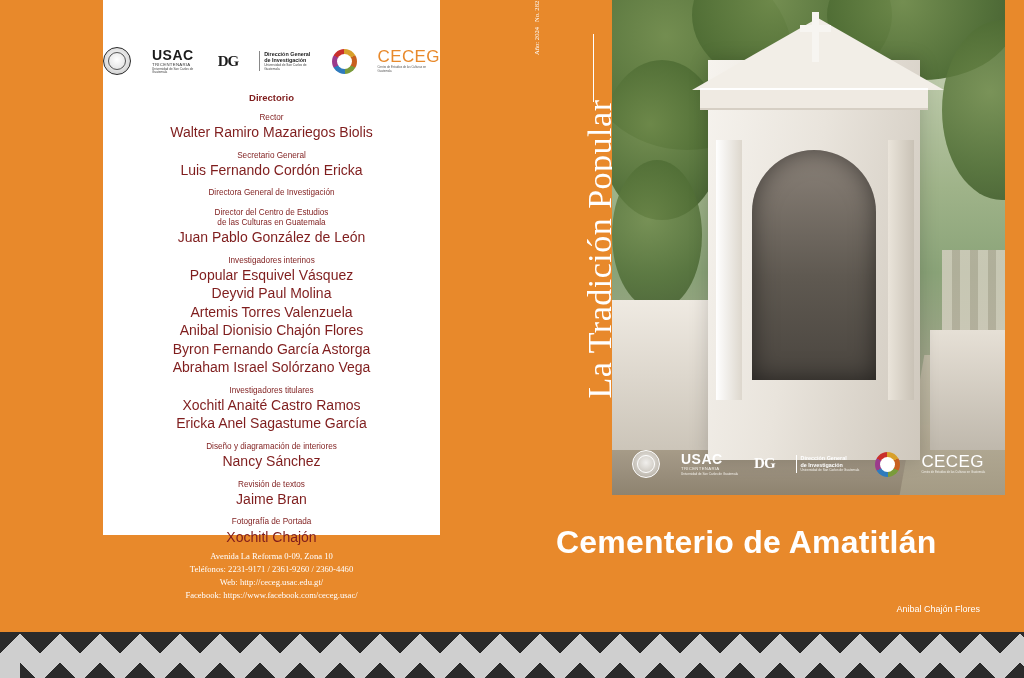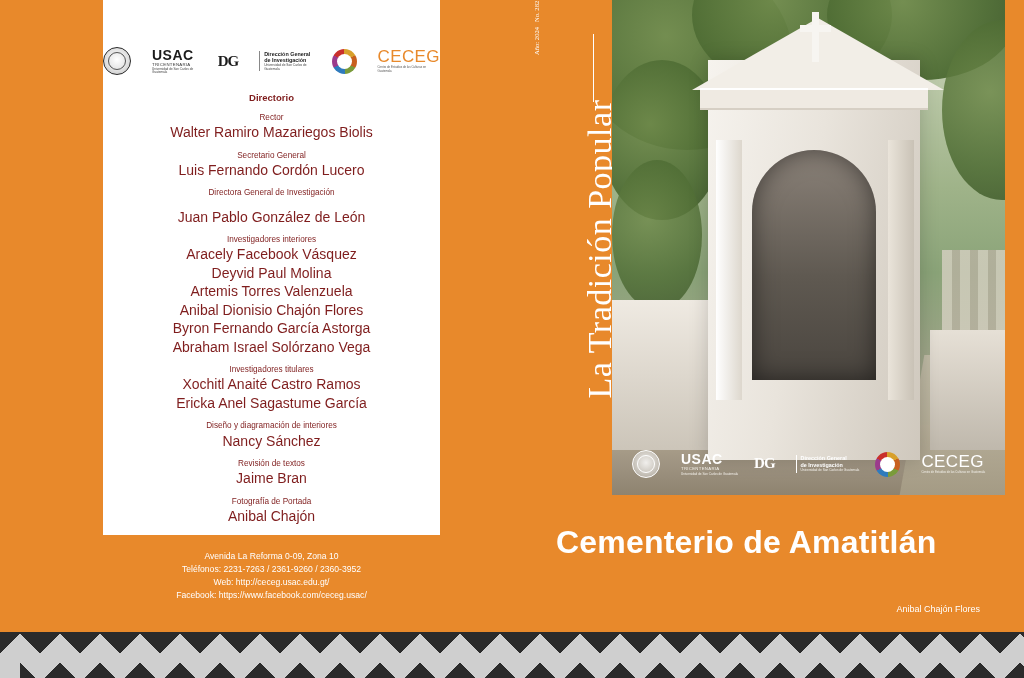--- a/index.html
+++ b/index.html
@@ -174,21 +174,21 @@
   }
 
   
   .contact {
     position: absolute;
     left: 103px;
     top: 550px;
     width: 337px;
     text-align: center;
     color: #ffffff;
-    font-family: Liberation Sans, sans-serif;
+    font-family: Liberation Serif, serif;
     font-size: 8.6px;
     line-height: 1.5;
   }
 
   
   .spine {
     position: absolute;
     left: 520px;
     top: 0;
     width: 92px;
@@ -481,34 +481,36 @@
   <div class="directory">
     <div class="dir-title">Directorio</div>
 
     <div class="dir-block">
       <div class="dir-role">Rector</div>
       <div class="dir-name">Walter Ramiro Mazariegos Biolis</div>
     </div>
 
     <div class="dir-block">
       <div class="dir-role">Secretario General</div>
-      <div class="dir-name">Luis Fernando Cordón Lucero</div>
+      <div class="dir-name">Luis Fernando Cordón Ericka</div>
     </div>
 
     <div class="dir-block">
       <div class="dir-role">Directora General de Investigación</div>
     </div>
 
     <div class="dir-block">
+      <div class="dir-role" style="white-space:pre-line">Director del Centro de Estudios
+de las Culturas en Guatemala</div>
       <div class="dir-name">Juan Pablo González de León</div>
     </div>
 
     <div class="dir-block">
-      <div class="dir-role">Investigadores interiores</div>
-      <div class="dir-name">Aracely Facebook Vásquez</div>
+      <div class="dir-role">Investigadores interinos</div>
+      <div class="dir-name">Popular Esquivel Vásquez</div>
       <div class="dir-name">Deyvid Paul Molina</div>
       <div class="dir-name">Artemis Torres Valenzuela</div>
       <div class="dir-name">Anibal Dionisio Chajón Flores</div>
       <div class="dir-name">Byron Fernando García Astorga</div>
       <div class="dir-name">Abraham Israel Solórzano Vega</div>
     </div>
 
     <div class="dir-block">
       <div class="dir-role">Investigadores titulares</div>
       <div class="dir-name">Xochitl Anaité Castro Ramos</div>
@@ -520,27 +522,27 @@
       <div class="dir-name">Nancy Sánchez</div>
     </div>
 
     <div class="dir-block">
       <div class="dir-role">Revisión de textos</div>
       <div class="dir-name">Jaime Bran</div>
     </div>
 
     <div class="dir-block">
       <div class="dir-role">Fotografía de Portada</div>
-      <div class="dir-name">Anibal Chajón</div>
+      <div class="dir-name">Xochitl Chajón</div>
     </div>
   </div>
 
   <div class="contact">
     <div>Avenida La Reforma 0-09, Zona 10</div>
-    <div>Teléfonos: 2231-7263 / 2361-9260 / 2360-3952</div>
+    <div>Teléfonos: 2231-9171 / 2361-9260 / 2360-4460</div>
     <div>Web: http://ceceg.usac.edu.gt/</div>
     <div>Facebook: https://www.facebook.com/ceceg.usac/</div>
   </div>
 
   <div class="spine">
     <div class="spine-title">La Tradición Popular</div>
     <div class="spine-rule"></div>
     <div class="spine-meta">
       <span>Año: 2024</span>&nbsp;&nbsp;
       <span>No. 282</span>

